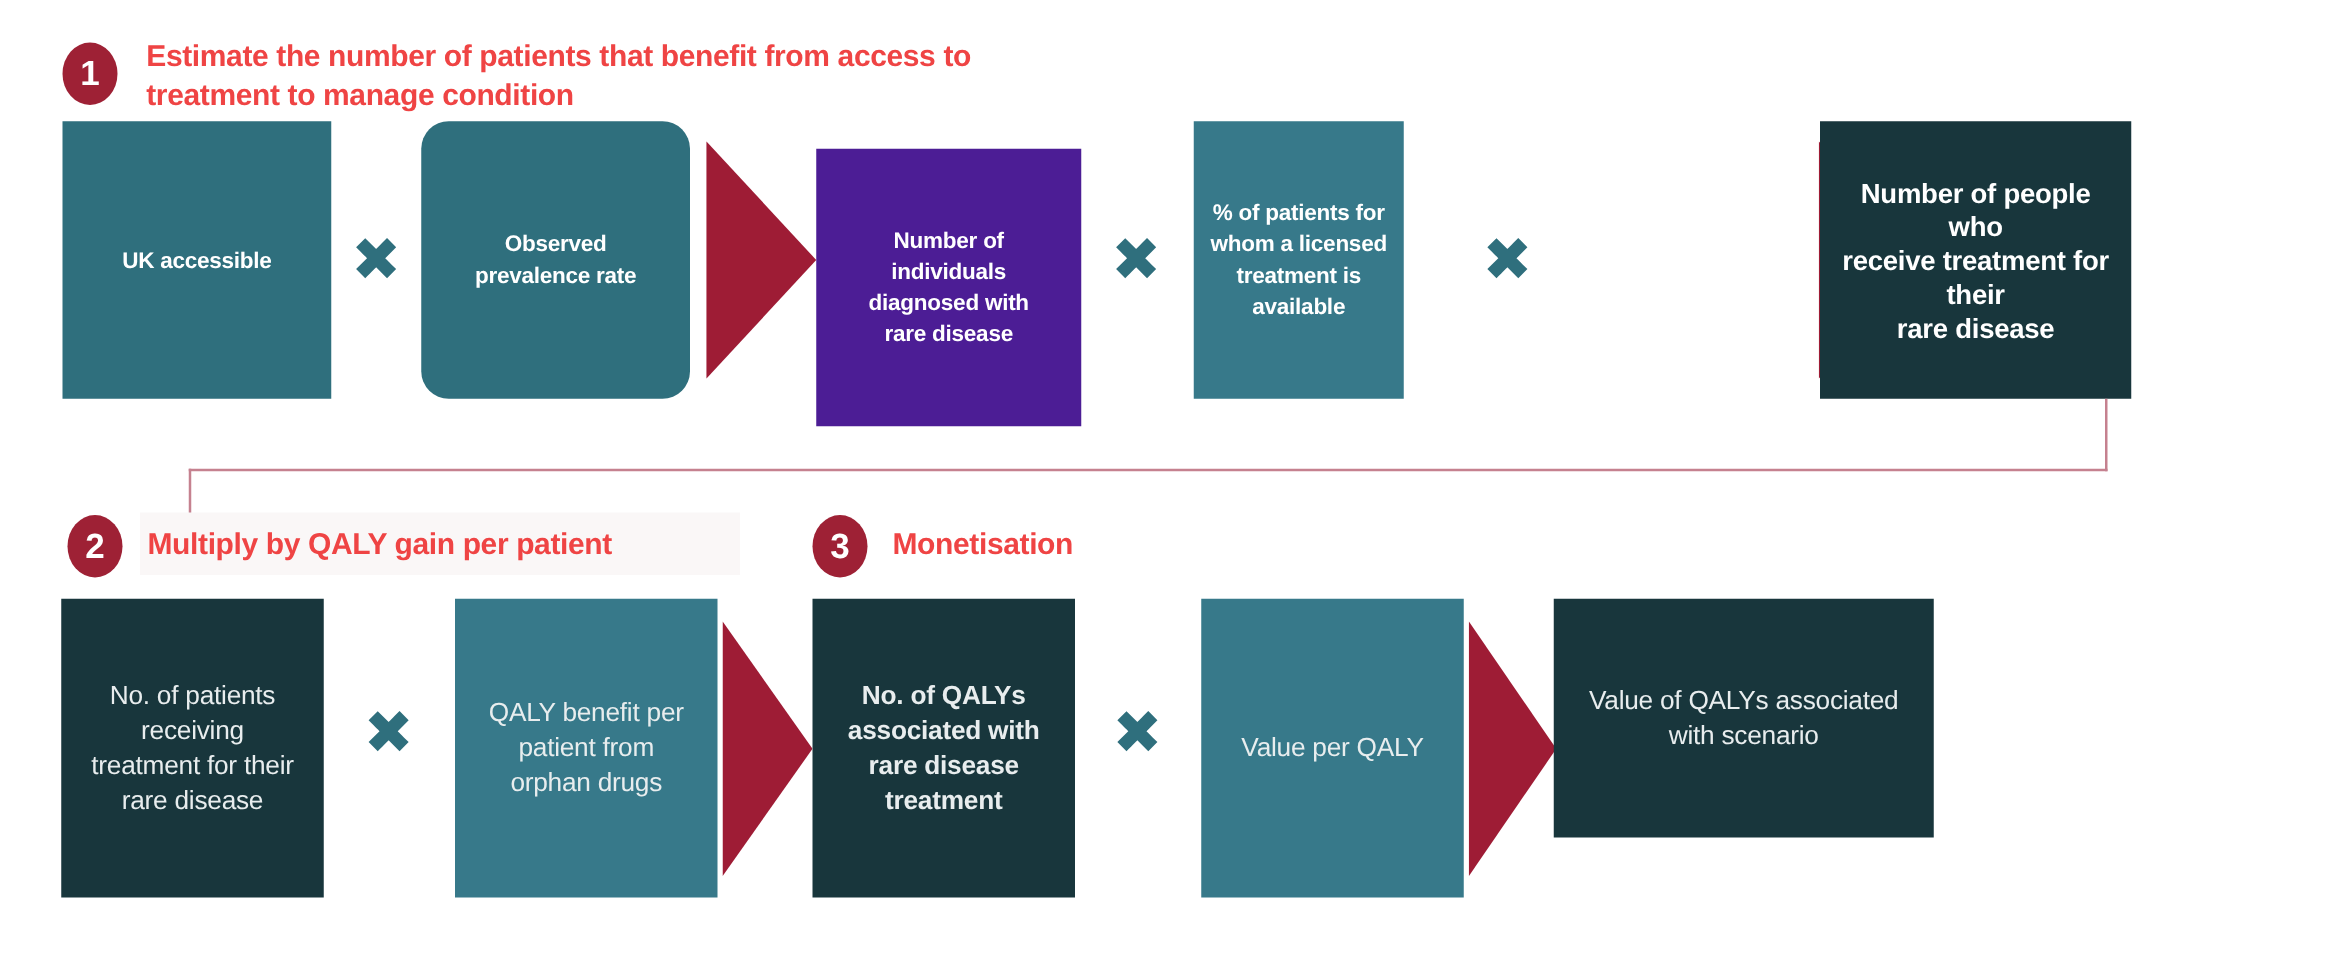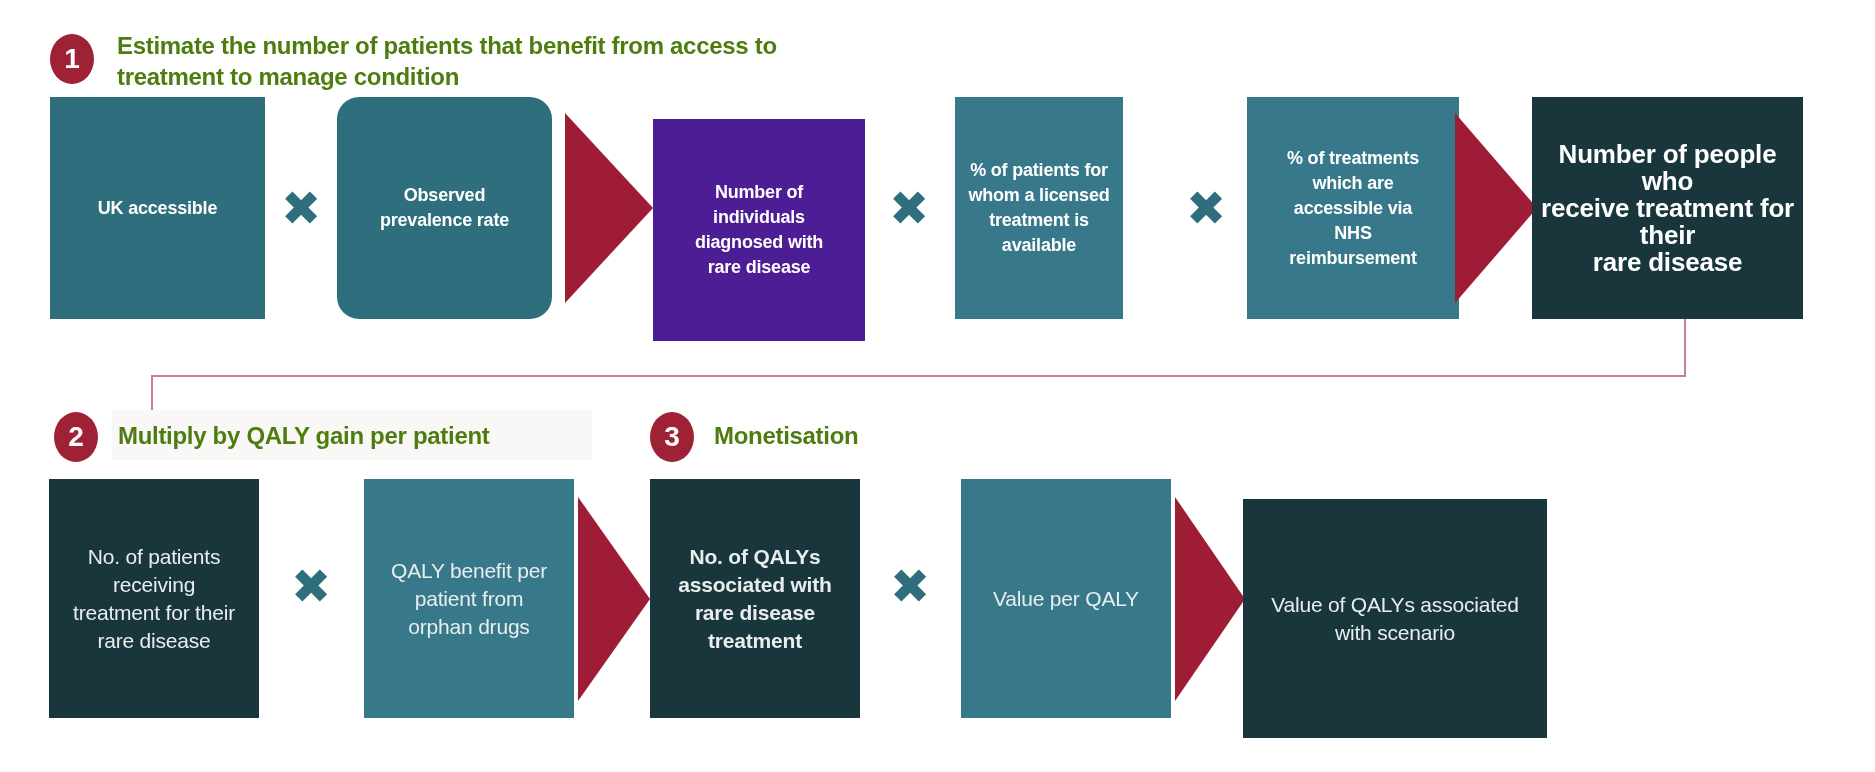--- a/index.html
+++ b/index.html
@@ -7,21 +7,21 @@
     position:relative;width:1875px;height:772px;background:#ffffff;overflow:hidden;
     font-family:"Liberation Sans",sans-serif;
   }
   
   .badge{
     position:absolute;width:44px;height:50px;border-radius:50%;
     background:#9e2135;color:#ffffff;display:flex;align-items:center;justify-content:center;
     font-size:28px;font-weight:bold;
   }
   .step-title{
-    position:absolute;color:#4d7c0f;font-weight:bold;font-size:24px;line-height:31px;
+    position:absolute;color:#ef4444;font-weight:bold;font-size:24px;line-height:31px;
     white-space:pre-line;letter-spacing:-0.3px;
   }
   .title-band{position:absolute;background:#faf7f7;}
   
   .box{
     position:absolute;display:flex;align-items:center;justify-content:center;
     text-align:center;white-space:pre-line;color:#ffffff;
     font-weight:bold;font-size:18px;line-height:25px;padding:0 8px;box-sizing:border-box;
     letter-spacing:-0.2px;
   }
@@ -72,31 +72,26 @@
 
   <div class="xsym" style="left:884px;top:178px;">✖</div>
 
   <div class="box teal2" style="left:955px;top:97px;width:168px;height:222px;text-align:center;">% of patients for
 whom a licensed
 treatment is
 available</div>
 
   <div class="xsym" style="left:1181px;top:178px;">✖</div>
 
-  <div class="box teal2" style="left:1247px;top:97px;width:212px;height:222px;">% of treatments
-which are
-accessible via
-NHS
-reimbursement</div>
 
   <svg class="arrow" style="left:1455px;top:113px;" width="82" height="190" viewBox="0 0 82 190">
     <polygon points="0,0 82,95 0,190" fill="#9e1c35"></polygon>
   </svg>
 
-  <div class="box slate" style="left:1532px;top:97px;width:271px;height:222px;font-size:26px;line-height:27px;">Number of people who
+  <div class="box slate" style="left:1456px;top:97px;width:249px;height:222px;font-size:22px;line-height:27px;">Number of people who
 receive treatment for their
 rare disease</div>
 
   <div class="conn" style="left:1684px;top:319px;width:2px;height:58px;"></div>
   <div class="conn" style="left:151px;top:375px;width:1535px;height:2px;"></div>
   <div class="conn" style="left:151px;top:375px;width:2px;height:42px;"></div>
   <div class="conn-arrowhead" style="left:145px;top:417px;"></div>
 
   <div class="title-band" style="left:112px;top:410px;width:480px;height:50px;"></div>
   <div class="badge" style="left:54px;top:412px;">2</div>
@@ -126,16 +121,16 @@
 treatment</div>
 
   <div class="xsym" style="left:885px;top:556px;">✖</div>
 
   <div class="box teal2 r2" style="left:961px;top:479px;width:210px;height:239px;">Value per QALY</div>
 
   <svg class="arrow" style="left:1175px;top:497px;" width="70" height="204" viewBox="0 0 70 204">
     <polygon points="0,0 70,102 0,204" fill="#9e1c35"></polygon>
   </svg>
 
-  <div class="box slate r2" style="left:1243px;top:479px;width:304px;height:239px;margin-top:20px;">Value of QALYs associated
+  <div class="box slate r2" style="left:1243px;top:479px;width:304px;height:191px;">Value of QALYs associated
 with scenario</div>
 
 </div>
 
 </body></html>

